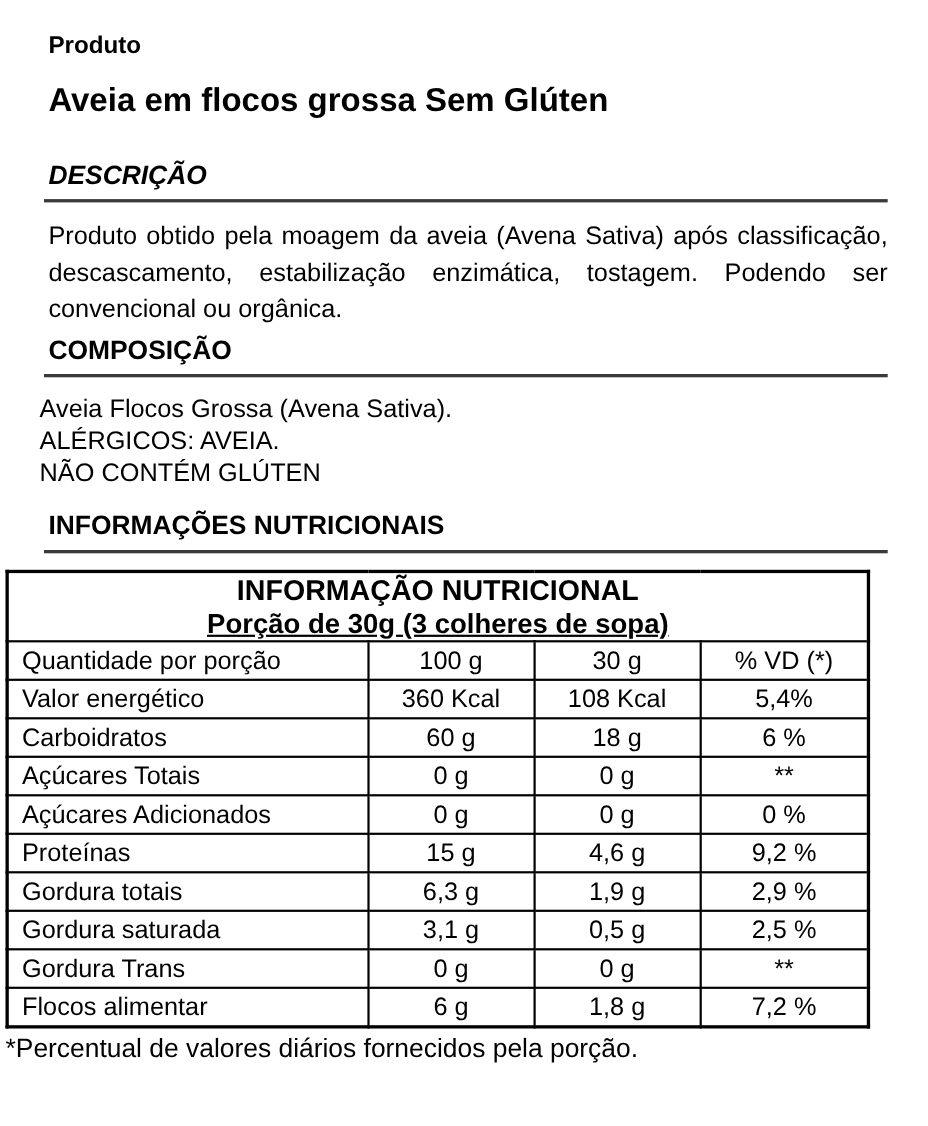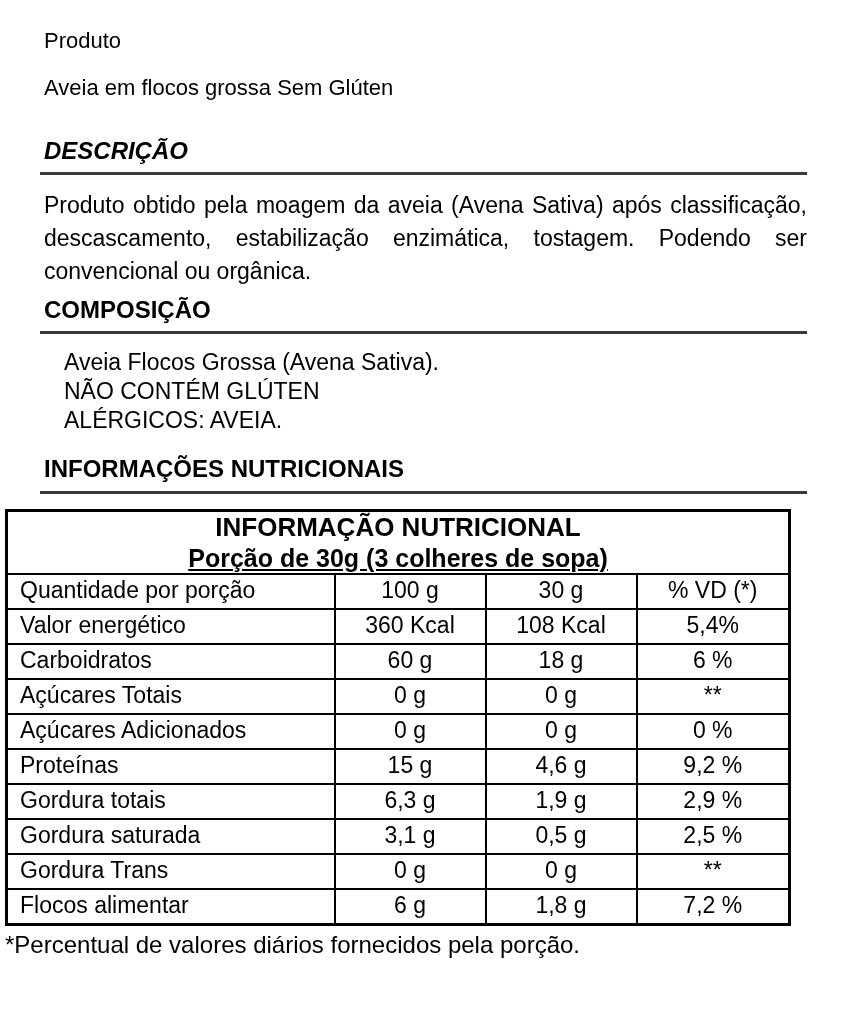--- a/index.html
+++ b/index.html
@@ -13,27 +13,27 @@
     color: #000000;
     font-size: 23px;
     height: 1024px;
     overflow: hidden;
   }
   .doc { padding-top: 28px; }
 
   .product-label {
     margin: 0 0 0 44px;
     font-size: 22px;
-    font-weight: normal;
+    font-weight: bold;
     line-height: 1.15;
   }
   .product-name {
     margin: 22px 0 0 44px;
-    font-size: 22px;
-    font-weight: normal;
+    font-size: 30px;
+    font-weight: bold;
     line-height: 1.15;
   }
   .section-title {
     margin: 0 0 0 44px;
     font-size: 24px;
     font-weight: bold;
     line-height: 1.18;
   }
   .section-title.descricao {
     margin-top: 36px;
@@ -51,21 +51,21 @@
   }
 
   .descricao-body {
     margin: 14px 37px 0 44px;
     text-align: justify;
     line-height: 33px;
     font-size: 23px;
   }
 
   .composicao-lines {
-    margin: 14px 37px 0 64px;
+    margin: 14px 37px 0 36px;
     line-height: 29px;
     font-size: 23px;
   }
   .composicao-lines div { white-space: nowrap; }
 
   table.nutrition {
     margin: 15px 0 0 5px;
     width: 717px;
     border-collapse: collapse;
     table-layout: fixed;
@@ -128,22 +128,22 @@
   <div class="section-title descricao">DESCRIÇÃO</div>
   <hr class="rule">
 
   <div class="descricao-body">Produto obtido pela moagem da aveia (Avena Sativa) após classificação, descascamento, estabilização enzimática, tostagem. Podendo ser convencional ou orgânica.</div>
 
   <div class="section-title composicao">COMPOSIÇÃO</div>
   <hr class="rule">
 
   <div class="composicao-lines">
     <div>Aveia Flocos Grossa (Avena Sativa).</div>
+    <div>ALÉRGICOS: AVEIA.</div>
     <div>NÃO CONTÉM GLÚTEN</div>
-    <div>ALÉRGICOS: AVEIA.</div>
   </div>
 
   <div class="section-title informacoes">INFORMAÇÕES NUTRICIONAIS</div>
   <hr class="rule">
 
   <table class="nutrition">
     <colgroup>
       <col class="col-name">
         <col class="col-100g">
         <col class="col-30g">

